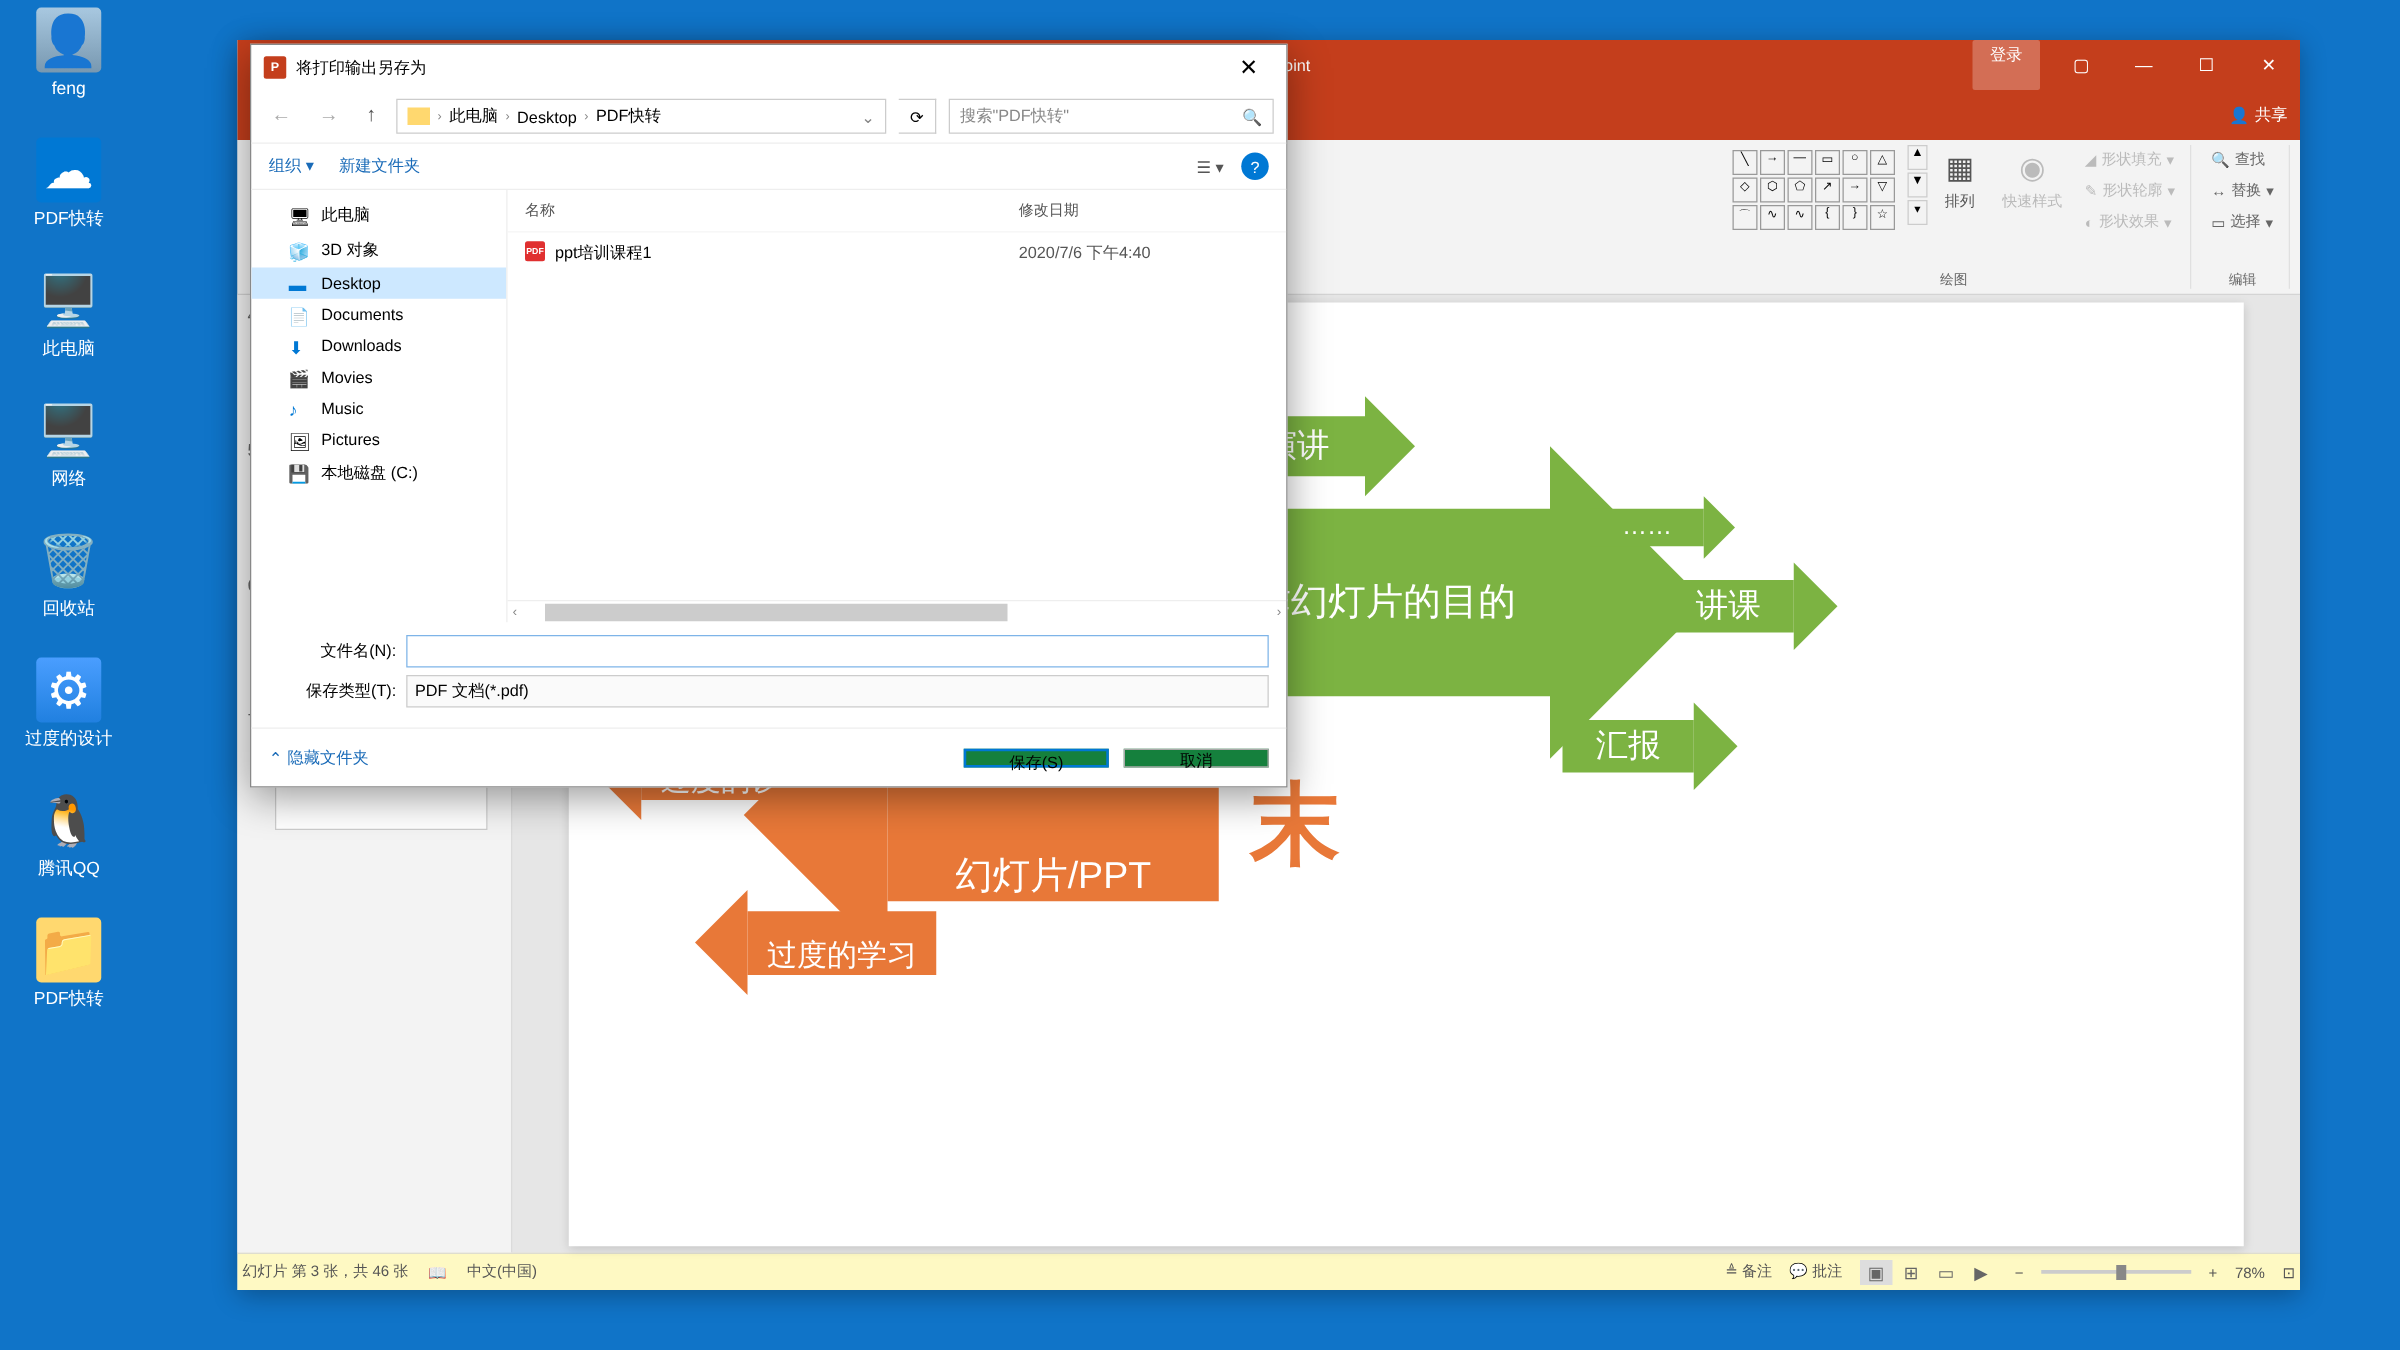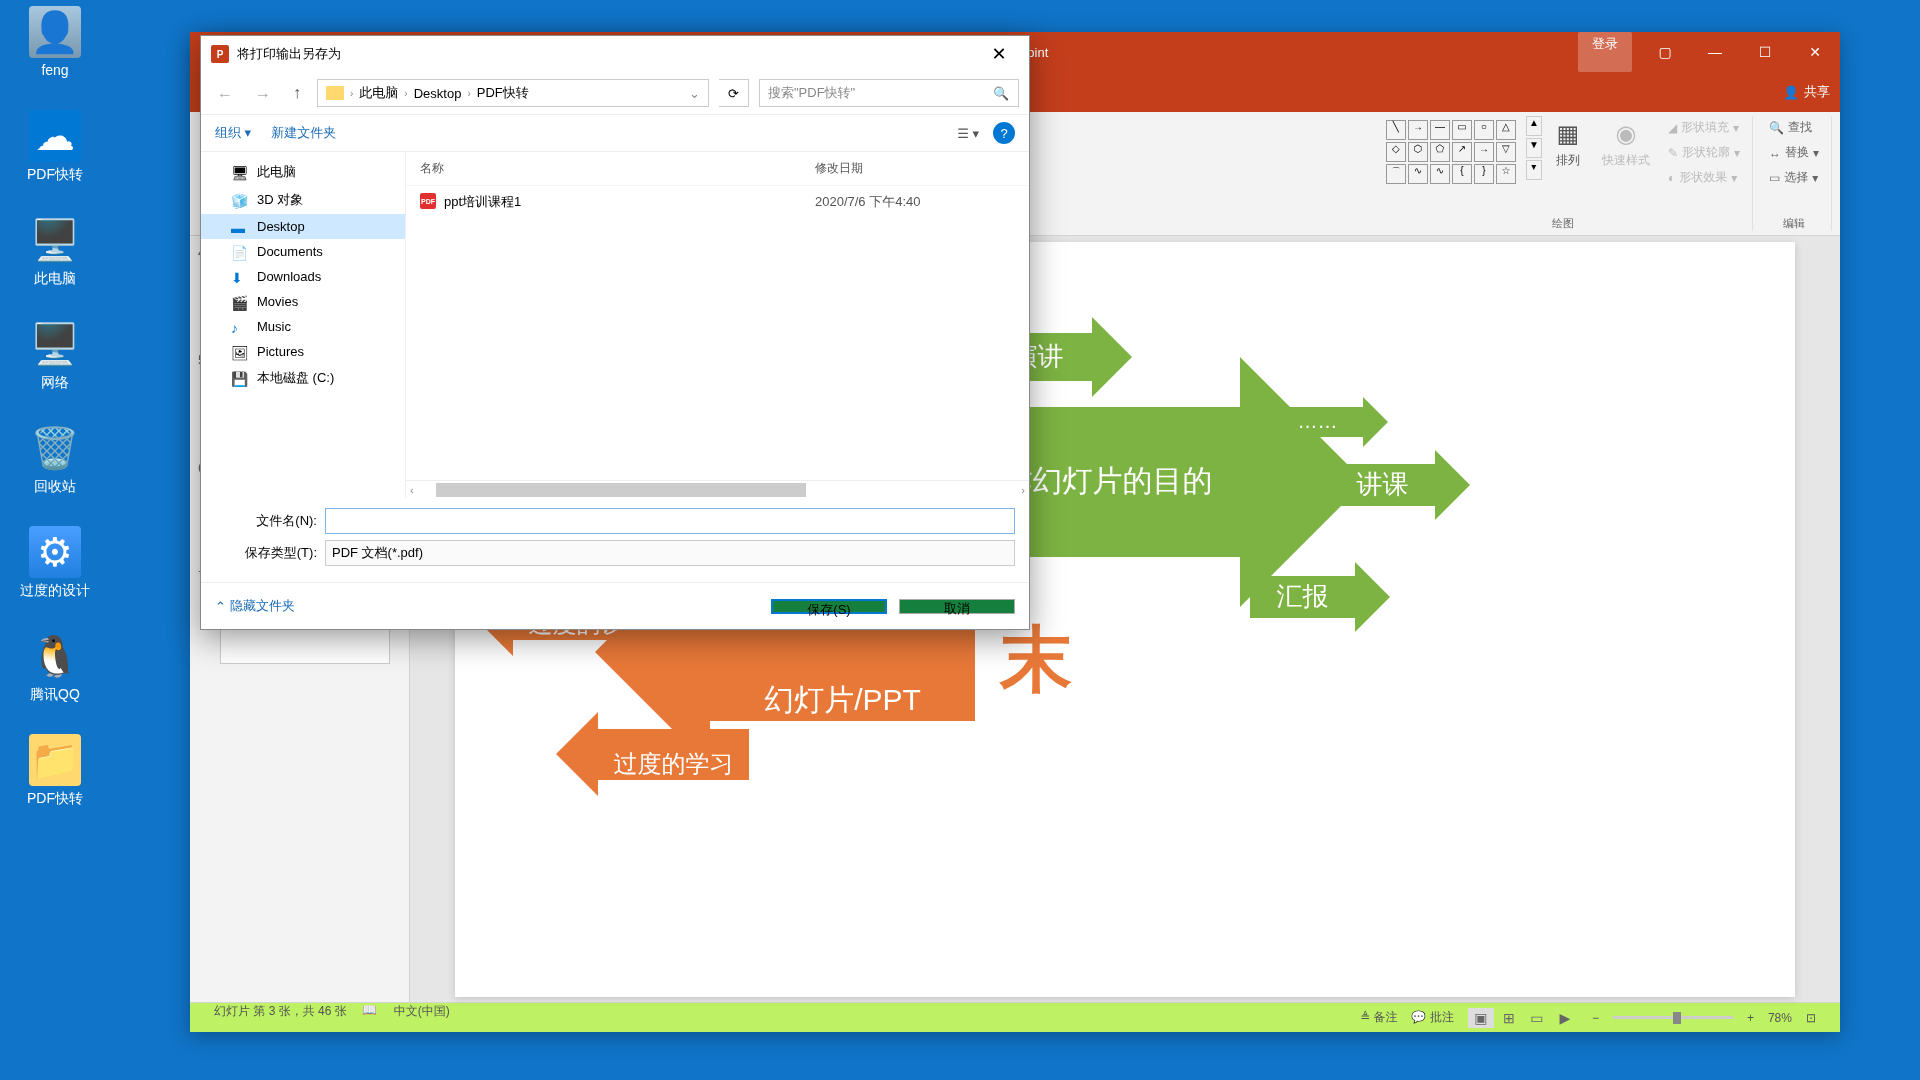--- a/index.html
+++ b/index.html
@@ -47,21 +47,21 @@
 
 
 .arrow-right { position: absolute; color: white; display: flex; align-items: center; justify-content: center; font-weight: 300; }
 .arrow-right .body { background: var(--c); height: 60%; width: 70%; display: flex; align-items: center; justify-content: center; }
 .arrow-right .head { width: 0; height: 0; border-top: calc(var(--h)/2) solid transparent; border-bottom: calc(var(--h)/2) solid transparent; border-left: calc(var(--h)*0.5) solid var(--c); }
 .arrow-left { position: absolute; color: white; display: flex; align-items: center; justify-content: center; }
 .arrow-left .body { background: var(--c); height: 60%; width: 70%; display: flex; align-items: flex-end; justify-content: center; }
 .arrow-left .head { width: 0; height: 0; border-top: calc(var(--h)/2) solid transparent; border-bottom: calc(var(--h)/2) solid transparent; border-right: calc(var(--h)*0.5) solid var(--c); }
 .big-text { position: absolute; font-family: "KaiTi", serif; color: #7cb342; font-size: 72px; font-weight: bold; }
 
-.ppt-status { height: 30px; background: #bef264; border-top: 1px solid #d4d4d4; display: flex; padding: 0 24px; font-size: 12px; color: #555; gap: 16px; }
+.ppt-status { height: 30px; background: #fef9c3; border-top: 1px solid #d4d4d4; display: flex; align-items: center; padding: 0 4px; font-size: 12px; color: #555; gap: 16px; }
 .ppt-status .right { margin-left: auto; display: flex; align-items: center; gap: 14px; }
 .zoom-slider { width: 120px; height: 3px; background: #ccc; position: relative; }
 .zoom-slider::after { content: ''; position: absolute; left: 50%; top: -4px; width: 8px; height: 12px; background: #888; }
 .view-icons { display: flex; gap: 2px; }
 .view-icons span { width: 26px; height: 20px; border: 1px solid transparent; display: flex; align-items: center; justify-content: center; font-size: 14px; color: #666; }
 .view-icons span.active { background: #ddd; }
 
 
 .save-dialog { position: absolute; left: 200px; top: 35px; width: 830px; height: 595px; background: white; border: 1px solid #888; box-shadow: 0 8px 30px rgba(0,0,0,0.4); z-index: 100; display: flex; flex-direction: column; }
 .dlg-title { height: 36px; display: flex; align-items: center; padding: 0 10px; font-size: 13px; }

